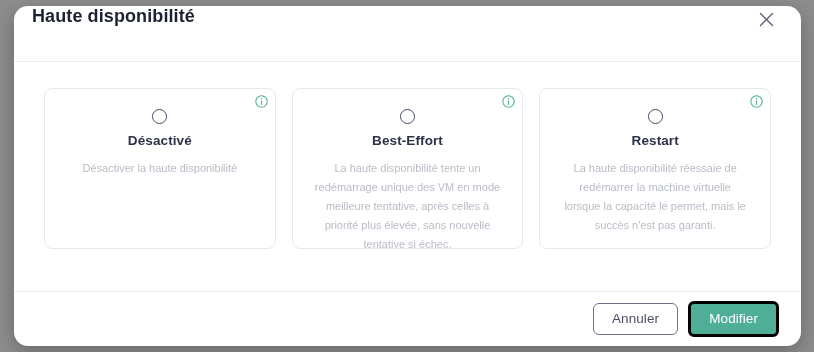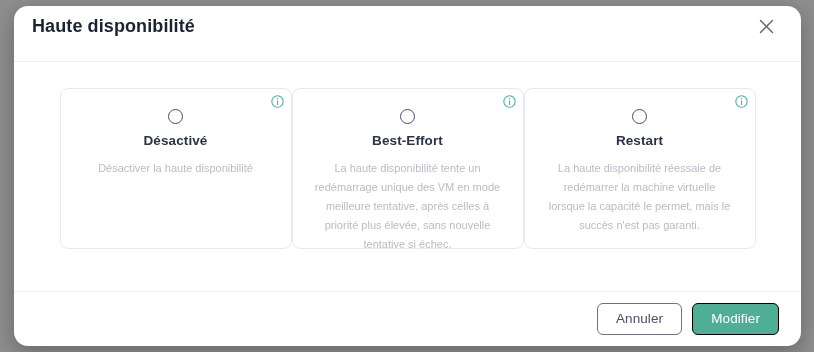--- a/index.html
+++ b/index.html
@@ -35,21 +35,21 @@
     display: flex;
     flex-direction: column;
     overflow: hidden;
   }
 
   
   .modal-header {
     height: 56px;
     min-height: 56px;
     display: flex;
-    align-items: center;
+    align-items: flex-start;
     justify-content: space-between;
     padding: 0 22px 14px 18px;
     border-bottom: 1px solid #eceef1;
   }
   .modal-title {
     font-size: 18px;
     font-weight: 600;
     color: #1d2233;
     letter-spacing: 0.1px;
     white-space: nowrap;
@@ -66,20 +66,21 @@
     padding: 0;
     color: #5d6374;
   }
   .close-btn svg { display: block; }
 
   
   .modal-body {
     flex: 1;
     padding: 26px 30px 0 30px;
     display: flex;
+    gap: 16px;
     align-items: flex-start;
     justify-content: center;
   }
 
   .option-card {
     position: relative;
     width: 232px;
     height: 161px;
     border: 1px solid #e7e9ec;
     border-radius: 8px;
@@ -145,21 +146,21 @@
     letter-spacing: 0.1px;
   }
   .btn-cancel {
     background: #ffffff;
     border: 1px solid #6f6f8d;
     color: #4a5064;
     min-width: 78px;
   }
   .btn-submit {
     background: #4fae96;
-    border: 1px solid #000000;
+    border: 3px solid #000000;
     color: #ffffff;
     min-width: 78px;
   }
 </style>
 </head>
 <body>
 
 <div class="backdrop"></div>
 
 <div class="modal">

